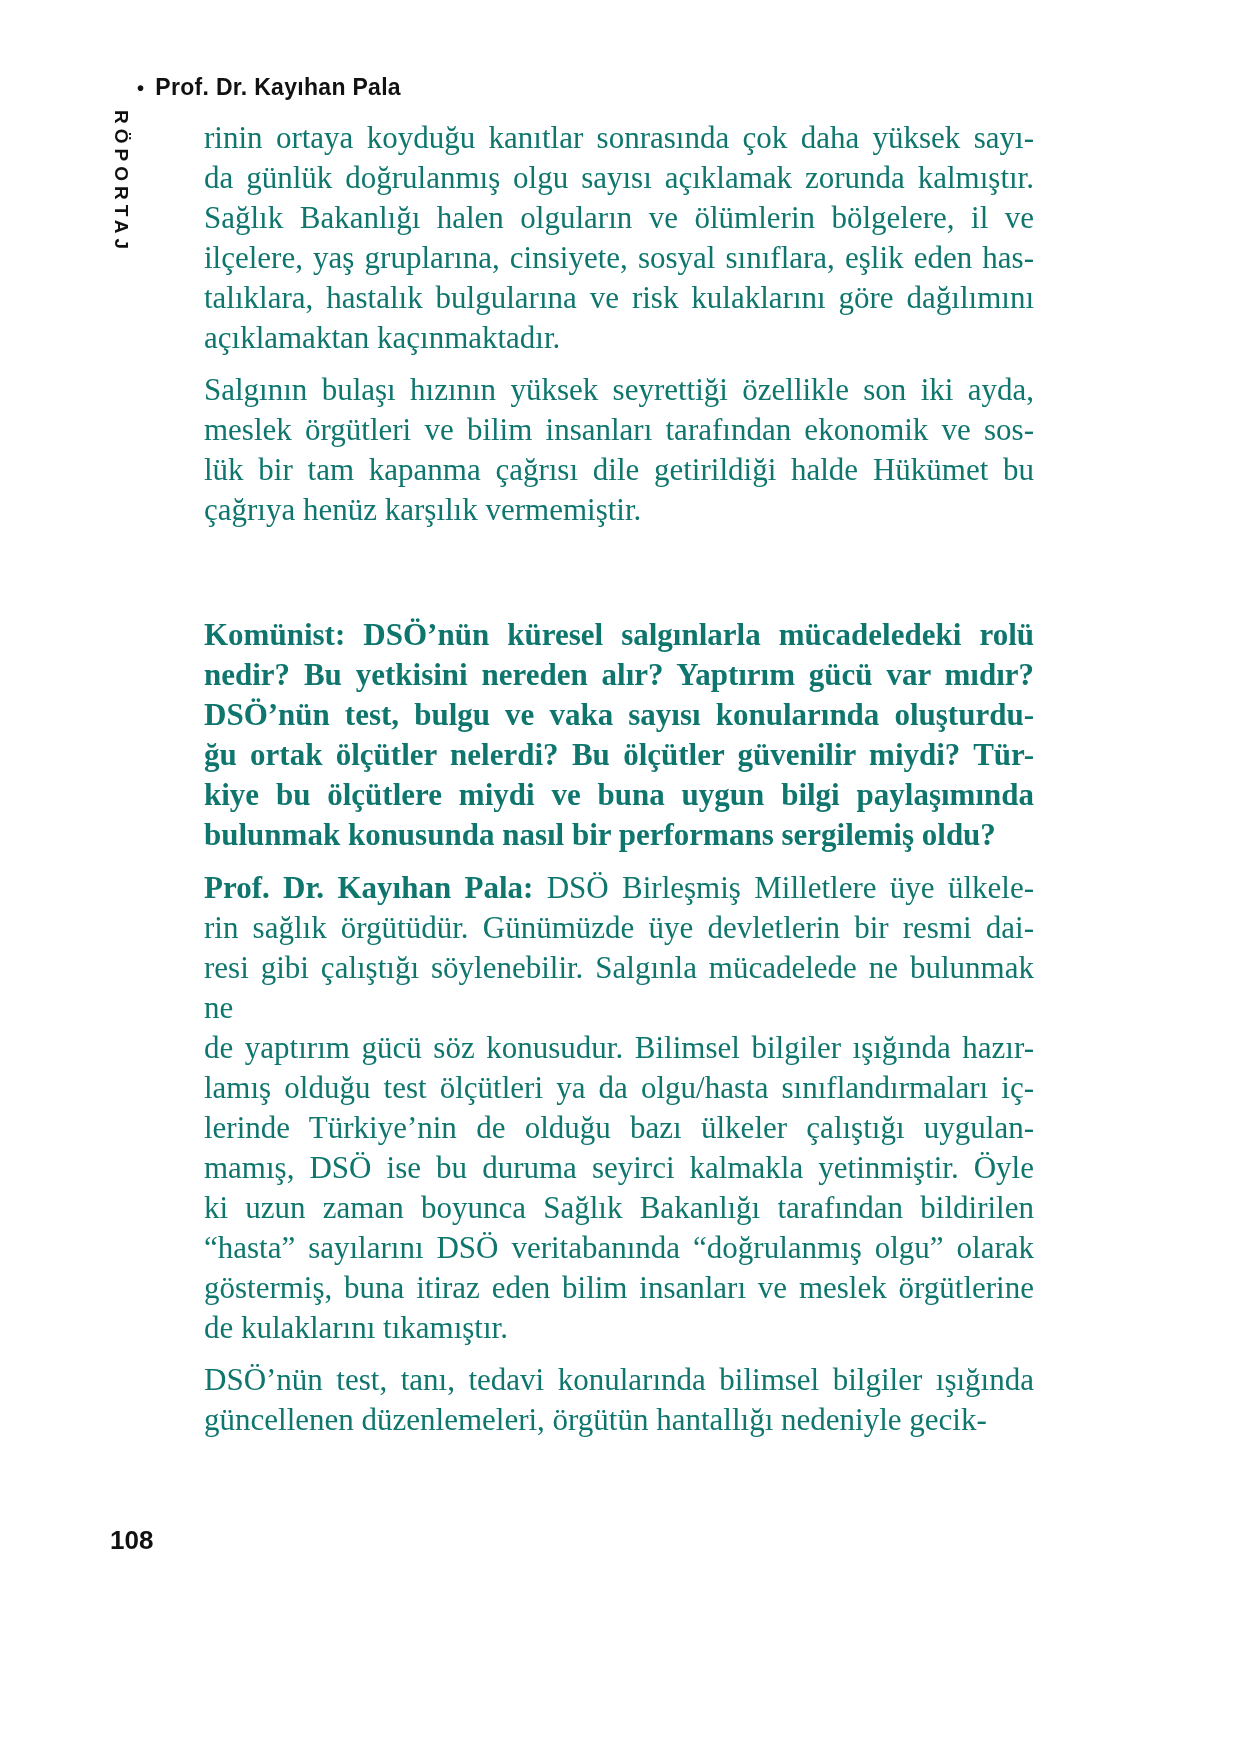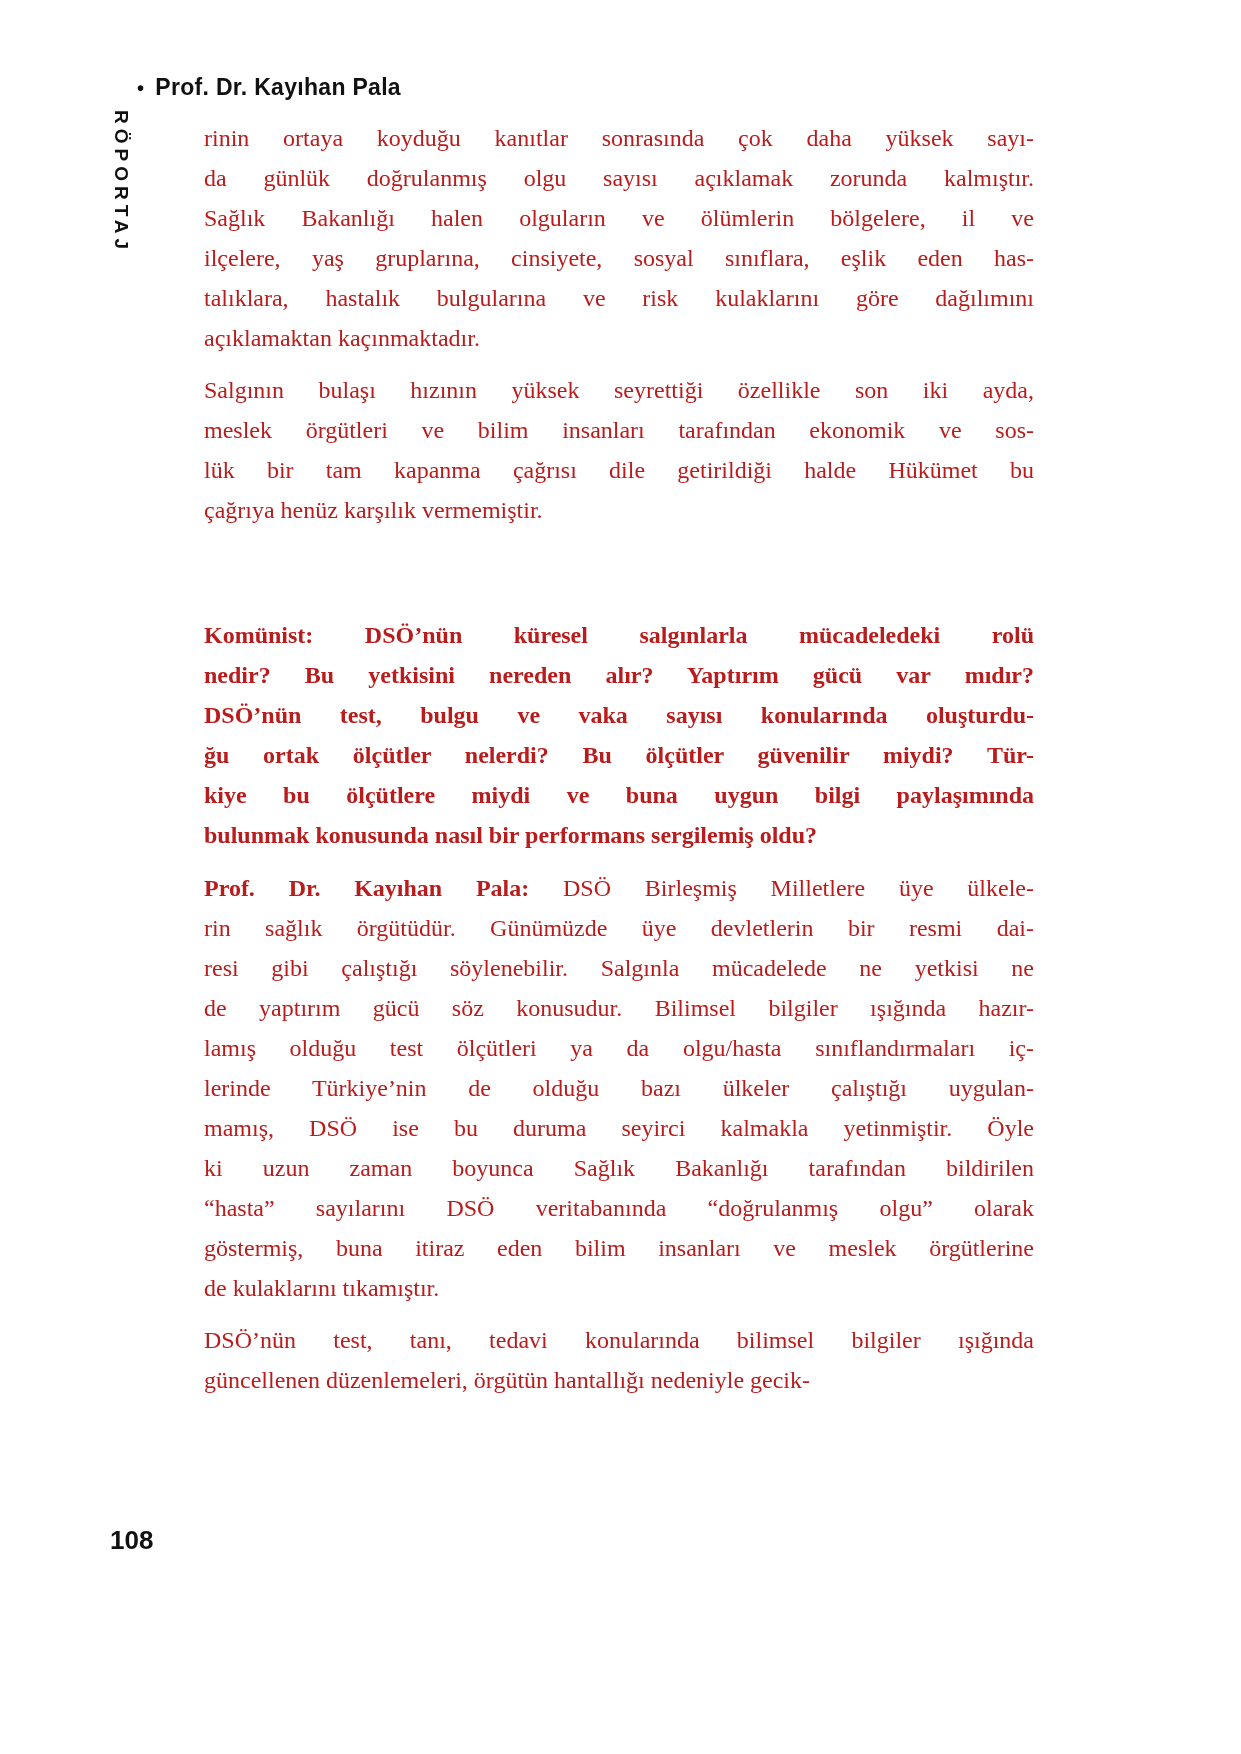--- a/index.html
+++ b/index.html
@@ -36,23 +36,23 @@
     font-size: 19px;
     letter-spacing: 5px;
     color: #111111;
   }
   .text-block {
     position: absolute;
     top: 118px;
     left: 204px;
     width: 830px;
     font-family: "Liberation Serif", serif;
-    font-size: 24px;
+    font-size: 31px;
     line-height: 40px;
-    color: #b91c1c;
+    color: #0f766e;
   }
   .para { margin: 0 0 12px 0; }
   .para.question { font-weight: 700; margin-top: 85px; margin-bottom: 13px; }
   .line { text-align: justify; text-align-last: justify; }
   .line.last { text-align-last: left; }
   .line b { font-weight: 700; margin-top: 8px; }
   .page-number {
     position: absolute;
     top: 1525px;
     left: 110px;
@@ -93,21 +93,21 @@
         <div class="line">Komünist: DSÖ’nün küresel salgınlarla mücadeledeki rolü</div>
         <div class="line">nedir? Bu yetkisini nereden alır? Yaptırım gücü var mıdır?</div>
         <div class="line">DSÖ’nün test, bulgu ve vaka sayısı konularında oluşturdu-</div>
         <div class="line">ğu ortak ölçütler nelerdi? Bu ölçütler güvenilir miydi? Tür-</div>
         <div class="line">kiye bu ölçütlere miydi ve buna uygun bilgi paylaşımında</div>
         <div class="line last">bulunmak konusunda nasıl bir performans sergilemiş oldu?</div>
       </div>
     <div class="para">
         <div class="line"><b>Prof. Dr. Kayıhan Pala:</b> DSÖ Birleşmiş Milletlere üye ülkele-</div>
         <div class="line">rin sağlık örgütüdür. Günümüzde üye devletlerin bir resmi dai-</div>
-        <div class="line">resi gibi çalıştığı söylenebilir. Salgınla mücadelede ne yetkisi ne</div>
+        <div class="line">resi gibi çalıştığı söylenebilir. Salgınla mücadelede ne bulunmak ne</div>
         <div class="line">de yaptırım gücü söz konusudur. Bilimsel bilgiler ışığında hazır-</div>
         <div class="line">lamış olduğu test ölçütleri ya da olgu/hasta sınıflandırmaları iç-</div>
         <div class="line">lerinde Türkiye’nin de olduğu bazı ülkeler çalıştığı uygulan-</div>
         <div class="line">mamış, DSÖ ise bu duruma seyirci kalmakla yetinmiştir. Öyle</div>
         <div class="line">ki uzun zaman boyunca Sağlık Bakanlığı tarafından bildirilen</div>
         <div class="line">“hasta” sayılarını DSÖ veritabanında “doğrulanmış olgu” olarak</div>
         <div class="line">göstermiş, buna itiraz eden bilim insanları ve meslek örgütlerine</div>
         <div class="line last">de kulaklarını tıkamıştır.</div>
       </div>
     <div class="para">

